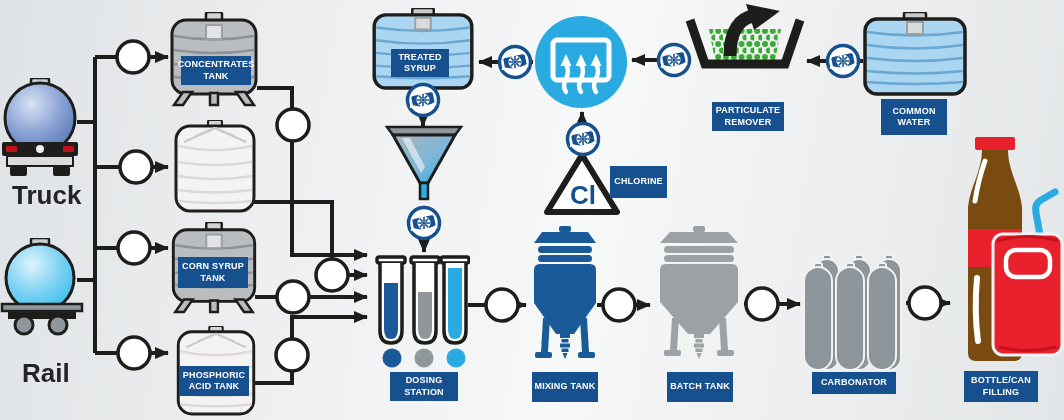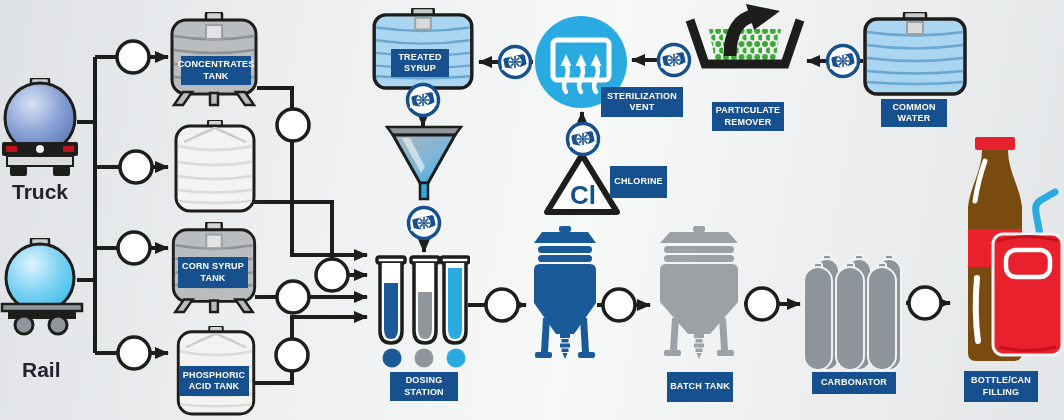--- a/index.html
+++ b/index.html
@@ -5,21 +5,21 @@
   html,body{margin:0;padding:0;}
   #canvas{position:relative;width:1064px;height:420px;overflow:hidden;
     background:linear-gradient(100deg,#dfe2e5 0%,#edeff0 28%,#f7f8f8 55%,#ebedee 80%,#e3e6e8 100%);
     font-family:"Liberation Sans",sans-serif;}
   .equip{position:absolute;z-index:2;}
   #connectors{position:absolute;left:0;top:0;z-index:3;pointer-events:none;}
   .lbl{position:absolute;z-index:5;background:#17508f;color:#fff;
     font-family:"Liberation Sans",sans-serif;font-weight:bold;font-size:9px;line-height:1.25;
     letter-spacing:.2px;text-align:center;display:flex;align-items:center;justify-content:center;
     padding:2px 2px;box-sizing:border-box;}
-  .srclbl{position:absolute;z-index:5;color:#23232c;font-weight:bold;font-size:21px;
+  .srclbl{position:absolute;z-index:5;color:#23232c;font-weight:bold;font-size:26px;
     font-family:"Liberation Sans",sans-serif;}
 </style>
 </head>
 <body>
 
 <div id="canvas">
 
   <svg class="equip" style="left:0;top:78px" width="86" height="100" viewBox="0 0 86 100">
     <defs>
       <radialGradient id="truckGrad" cx="38%" cy="30%" r="75%">
@@ -302,22 +302,22 @@
     <use href="#pump" x="843" y="61"></use>
     <use href="#pump" x="423" y="100"></use>
     <use href="#pump" x="583" y="139"></use>
     <use href="#pump" x="424" y="223"></use>
   </svg>
 
   <div class="lbl" style="left:181px;top:56px;width:70px;height:29px">CONCENTRATES TANK</div>
   <div class="lbl" style="left:178px;top:257px;width:70px;height:31px">CORN SYRUP TANK</div>
   <div class="lbl" style="left:179px;top:366px;width:70px;height:30px">PHOSPHORIC ACID TANK</div>
   <div class="lbl" style="left:391px;top:49px;width:58px;height:28px">TREATED SYRUP</div>
-  <div class="lbl" style="left:601px;top:87px;width:82px;height:30px">STERILIZATION VENT</div>
   <div class="lbl" style="left:610px;top:166px;width:57px;height:32px">CHLORINE</div>
   <div class="lbl" style="left:712px;top:102px;width:72px;height:29px">PARTICULATE REMOVER</div>
-  <div class="lbl" style="left:881px;top:99px;width:66px;height:28px">COMMON WATER</div>
+  <div class="lbl" style="left:881px;top:99px;width:66px;height:36px">COMMON WATER</div>
   <div class="lbl" style="left:390px;top:372px;width:68px;height:29px">DOSING STATION</div>
+  <div class="lbl" style="left:532px;top:372px;width:66px;height:30px">MIXING TANK</div>
   <div class="lbl" style="left:667px;top:372px;width:66px;height:30px">BATCH TANK</div>
   <div class="lbl" style="left:812px;top:372px;width:84px;height:22px">CARBONATOR</div>
   <div class="lbl" style="left:964px;top:371px;width:74px;height:31px">BOTTLE/CAN FILLING</div>
 
 </div>
 
 </body></html>

